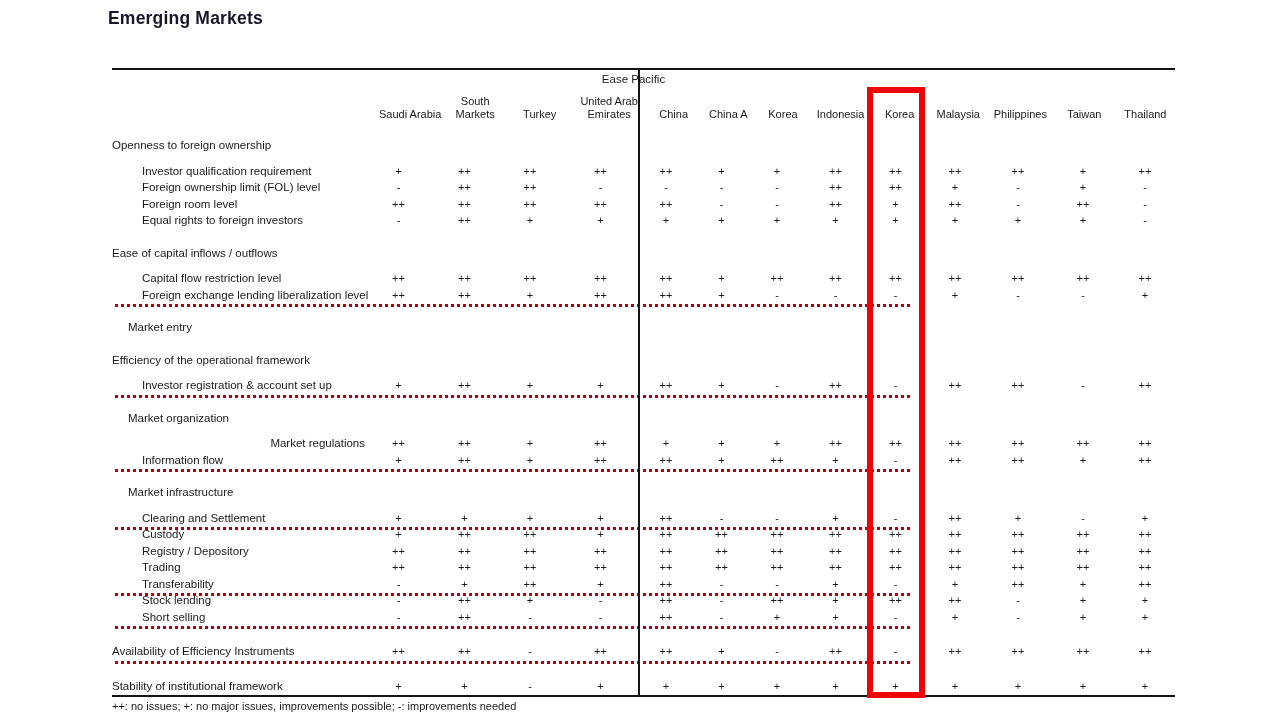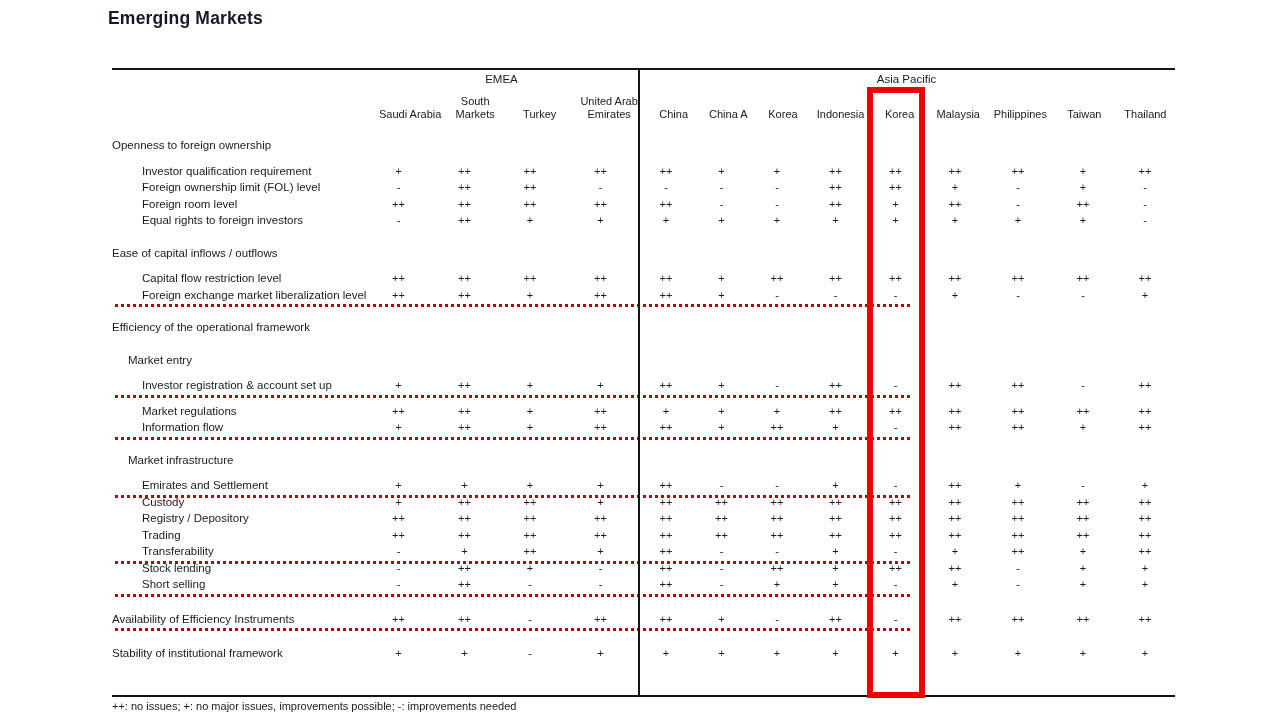--- a/index.html
+++ b/index.html
@@ -32,22 +32,21 @@
 </style>
 </head>
 <body>
 
 <div class="page">
   <div class="title">Emerging Markets</div>
 
   <div class="tbl" id="tbl">
       <div class="ghdr">
         <div style="width: 253px;"></div>
-        <div class="gspan" style="width: 273px;">EMEA</div>
-        <div class="gspan" style="width: 537px;">Asia Pacific</div>
+        <div class="gspan" style="width: 537px;">Ease Pacific</div>
       </div>
       <div class="chdr">
         <div style="width: 253px;"></div>
         <div class="cell" style="width: 67px; margin-left: 16px;">Saudi Arabia</div>
         <div class="cell" style="width: 65px;">South Markets</div>
         <div class="cell" style="width: 66px;">Turkey</div>
         <div class="cell" style="width: 75px;">United Arab Emirates</div>
         <div class="cell" style="width: 56px;">China</div>
         <div class="cell" style="width: 55px;">China A</div>
         <div class="cell" style="width: 56px;">Korea</div>
@@ -138,61 +137,64 @@
         <div class="cell" style="width: 55px;">+</div>
         <div class="cell" style="width: 56px;">++</div>
         <div class="cell" style="width: 61px;">++</div>
         <div class="cell" style="width: 59px;">++</div>
         <div class="cell" style="width: 60px;">++</div>
         <div class="cell" style="width: 66px;">++</div>
         <div class="cell" style="width: 64px;">++</div>
         <div class="cell" style="width: 60px;">++</div>
       </div>
       <div class="row item">
-        <div class="lbl" style="width: 253px;">Foreign exchange market liberalization level</div>
+        <div class="lbl" style="width: 253px;">Foreign exchange lending liberalization level</div>
         <div class="cell" style="width: 67px;">++</div>
         <div class="cell" style="width: 65px;">++</div>
         <div class="cell" style="width: 66px;">+</div>
         <div class="cell" style="width: 75px;">++</div>
         <div class="cell" style="width: 56px;">++</div>
         <div class="cell" style="width: 55px;">+</div>
         <div class="cell" style="width: 56px;">-</div>
         <div class="cell" style="width: 61px;">-</div>
         <div class="cell" style="width: 59px;">-</div>
         <div class="cell" style="width: 60px;">+</div>
         <div class="cell" style="width: 66px;">-</div>
         <div class="cell" style="width: 64px;">-</div>
         <div class="cell" style="width: 60px;">+</div>
         <div class="dots"></div>
+      </div>
+      <div class="row sub">
+        <div class="lbl" style="width: 253px;">Market entry</div>
       </div>
       <div class="row section">
         <div class="lbl" style="width: 253px;">Efficiency of the operational framework</div>
       </div>
+      <div class="row item first">
+        <div class="lbl" style="width: 253px;">Investor registration &amp; account set up</div>
+        <div class="cell" style="width: 67px;">+</div>
+        <div class="cell" style="width: 65px;">++</div>
+        <div class="cell" style="width: 66px;">+</div>
+        <div class="cell" style="width: 75px;">+</div>
+        <div class="cell" style="width: 56px;">++</div>
+        <div class="cell" style="width: 55px;">+</div>
+        <div class="cell" style="width: 56px;">-</div>
+        <div class="cell" style="width: 61px;">++</div>
+        <div class="cell" style="width: 59px;">-</div>
+        <div class="cell" style="width: 60px;">++</div>
+        <div class="cell" style="width: 66px;">++</div>
+        <div class="cell" style="width: 64px;">-</div>
+        <div class="cell" style="width: 60px;">++</div>
+        <div class="dots"></div>
+      </div>
       <div class="row sub">
-        <div class="lbl" style="width: 253px;">Market entry</div>
-      </div>
-      <div class="row item first">
-        <div class="lbl" style="width: 253px;">Investor registration &amp; account set up</div>
-        <div class="cell" style="width: 67px;">+</div>
-        <div class="cell" style="width: 65px;">++</div>
-        <div class="cell" style="width: 66px;">+</div>
-        <div class="cell" style="width: 75px;">+</div>
-        <div class="cell" style="width: 56px;">++</div>
-        <div class="cell" style="width: 55px;">+</div>
-        <div class="cell" style="width: 56px;">-</div>
-        <div class="cell" style="width: 61px;">++</div>
-        <div class="cell" style="width: 59px;">-</div>
-        <div class="cell" style="width: 60px;">++</div>
-        <div class="cell" style="width: 66px;">++</div>
-        <div class="cell" style="width: 64px;">-</div>
-        <div class="cell" style="width: 60px;">++</div>
-        <div class="dots"></div>
-      </div>
-      <div class="row item first">
-        <div class="lbl" style="width: 253px;">Market regulations</div>
+        <div class="lbl" style="width: 253px;">Market organization</div>
+      </div>
+      <div class="row item first">
+        <div class="lbl" style="width: 253px; text-align: right;">Market regulations</div>
         <div class="cell" style="width: 67px;">++</div>
         <div class="cell" style="width: 65px;">++</div>
         <div class="cell" style="width: 66px;">+</div>
         <div class="cell" style="width: 75px;">++</div>
         <div class="cell" style="width: 56px;">+</div>
         <div class="cell" style="width: 55px;">+</div>
         <div class="cell" style="width: 56px;">+</div>
         <div class="cell" style="width: 61px;">++</div>
         <div class="cell" style="width: 59px;">++</div>
         <div class="cell" style="width: 60px;">++</div>
@@ -214,21 +216,21 @@
         <div class="cell" style="width: 60px;">++</div>
         <div class="cell" style="width: 66px;">++</div>
         <div class="cell" style="width: 64px;">+</div>
         <div class="cell" style="width: 60px;">++</div>
         <div class="dots"></div>
       </div>
       <div class="row sub">
         <div class="lbl" style="width: 253px;">Market infrastructure</div>
       </div>
       <div class="row item first">
-        <div class="lbl" style="width: 253px;">Emirates and Settlement</div>
+        <div class="lbl" style="width: 253px;">Clearing and Settlement</div>
         <div class="cell" style="width: 67px;">+</div>
         <div class="cell" style="width: 65px;">+</div>
         <div class="cell" style="width: 66px;">+</div>
         <div class="cell" style="width: 75px;">+</div>
         <div class="cell" style="width: 56px;">++</div>
         <div class="cell" style="width: 55px;">-</div>
         <div class="cell" style="width: 56px;">-</div>
         <div class="cell" style="width: 61px;">+</div>
         <div class="cell" style="width: 59px;">-</div>
         <div class="cell" style="width: 60px;">++</div>

